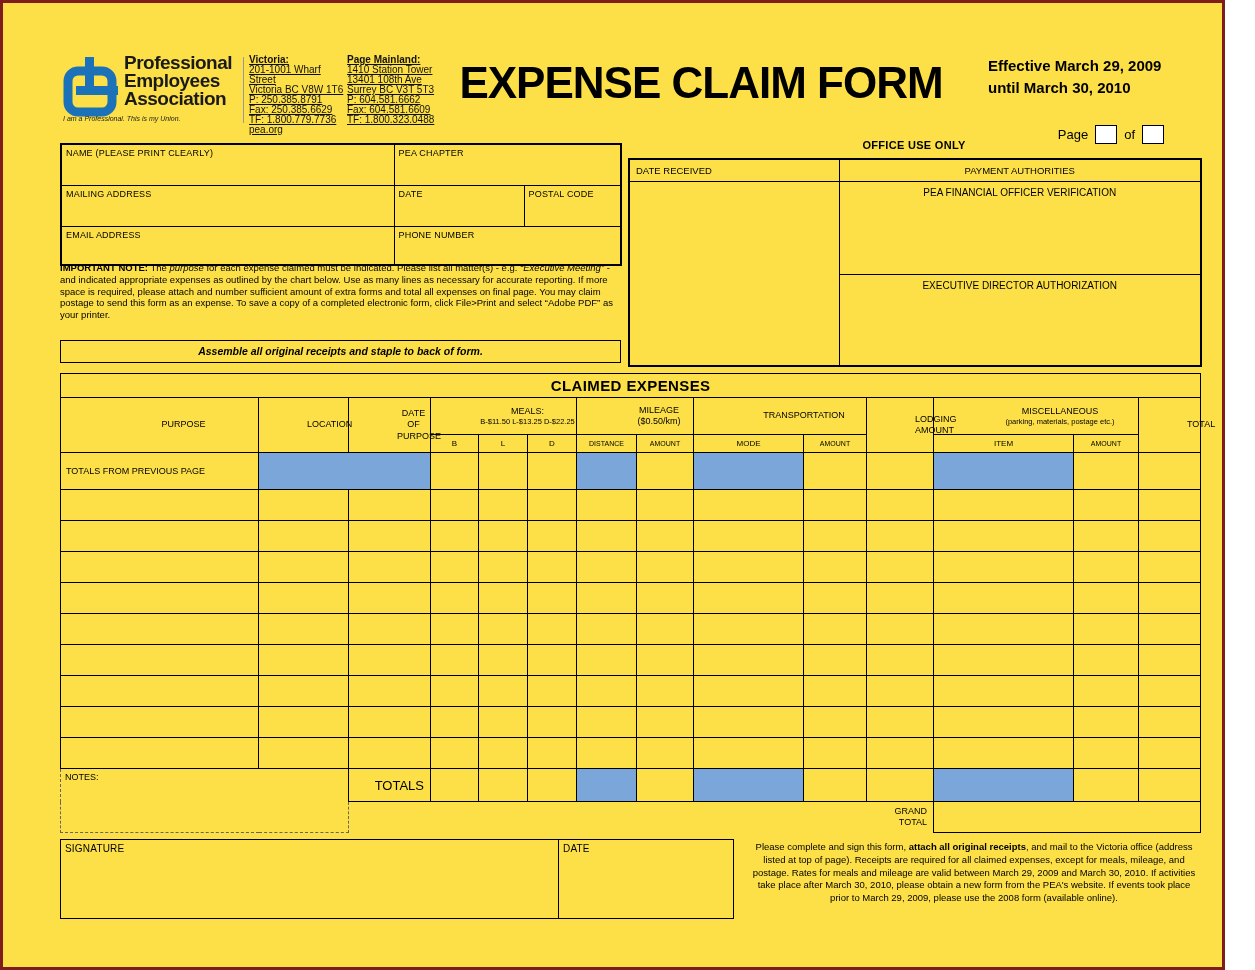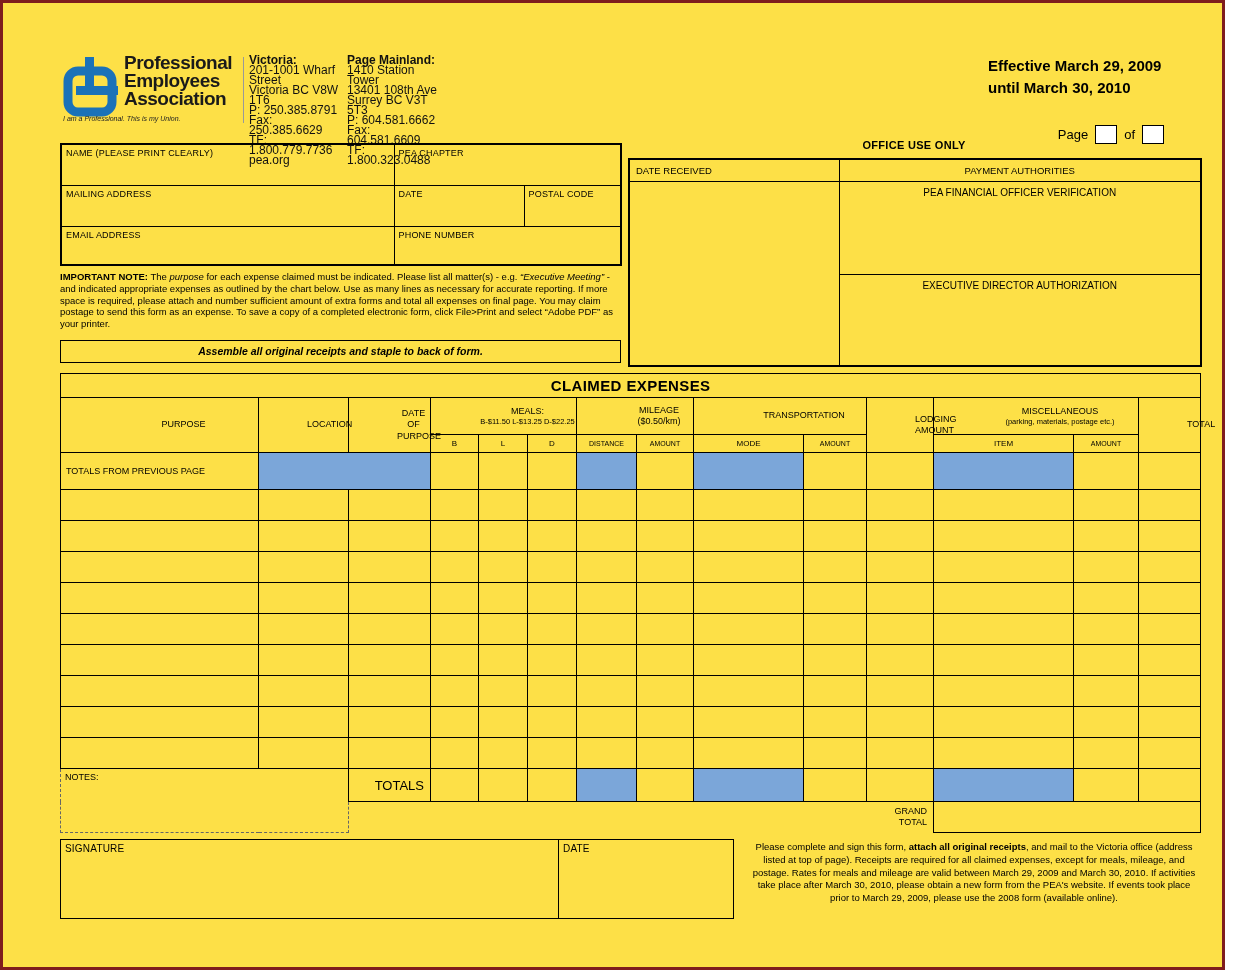--- a/index.html
+++ b/index.html
@@ -7,42 +7,42 @@
   body { font-family:"Liberation Sans","DejaVu Sans",sans-serif; color:#000; }
   .page { position:relative; width:1225px; height:970px; background:#fde047; border:3px solid #7f1d1d; overflow:hidden; }
 
   
   .logo { position:absolute; left:57px; top:54px; width:60px; height:62px; }
   .logo svg .lb { fill:var(--logo-blue,#1b72b8); }
   .logo svg .lbs { fill:none; stroke:var(--logo-blue,#1b72b8); stroke-width:9; }
   .org-block { position:absolute; left:121px; top:51px; width:122px; font-weight:bold; font-size:19px; line-height:18px; letter-spacing:-0.5px; color:#1a1a1a; }
   .tagline { position:absolute; left:60px; top:112px; width:190px; font-style:italic; font-size:7px; color:#222; }
   .vline { position:absolute; left:240px; top:54px; height:66px; border-left:1px solid #999; }
-  .addr { position:absolute; top:52px; font-size:12px; line-height:10px; color:#111; }
+  .addr { position:absolute; top:52px; font-size:10px; line-height:10px; color:#111;text-decoration:underline; }
   .addr .addr-label { font-weight:bold; }
   .addr-victoria { left:246px; width:95px; }
   .addr-lm { left:344px; width:100px; }
   .main-title { position:absolute; left:418px; top:57px; width:560px; text-align:center; font-size:44px; font-weight:bold; letter-spacing:-1px; line-height:1.05; }
   .effective { position:absolute; left:985px; top:52px; width:212px; text-align:left; font-weight:bold; font-size:15px; line-height:1.45; }
   .page-of { position:absolute; top:122px; right:58px; display:flex; align-items:center; gap:7px; font-size:13px; }
   .pbox { display:inline-block; width:22px; height:19px; border:1px solid #000; background:#fff; }
 
   
   table { border-collapse:collapse; table-layout:fixed; }
   td { border:1px solid #000; vertical-align:top; }
   .fl { display:block; font-size:9px; padding:3px 0 0 4px; letter-spacing:0.2px; }
 
   
   .contact-table { position:absolute; left:57px; top:140px; width:560px; border:2px solid #000; }
   .contact-table tr.r1 td { height:41px; }
   .contact-table tr.r2 td { height:41px; }
   .contact-table tr.r3 td { height:39px; }
 
   
-  .note { position:absolute; left:57px; top:268px; width:561px; font-size:9.5px; line-height:1.24; }
+  .note { position:absolute; left:57px; top:259px; width:561px; font-size:9.5px; line-height:1.24; }
   .assemble { position:absolute; left:57px; top:337px; width:561px; height:23px; border:1px solid #000; text-align:center; font-weight:bold; font-style:italic; font-size:10.5px; line-height:21px; }
 
   
   .office-label { position:absolute; left:625px; top:136px; width:572px; text-align:center; font-weight:bold; font-size:11px; letter-spacing:0.3px; }
   .office-table { position:absolute; left:625px; top:155px; width:572px; border:2px solid #000; }
   .office-table td { font-size:9.5px;margin-top:8px; }
   .office-table tr.o-hdr td { height:22px; vertical-align:middle; padding-left:6px; }
   .office-table tr.o-hdr td.center { text-align:center; padding-left:0; }
   .office-table td.o-fin { height:93px; }
   .office-table td.o-exec { height:92px; }
@@ -109,20 +109,21 @@
   <div class="addr addr-lm">
     <div class="addr-label">Page Mainland:</div>
     <div>1410 Station Tower</div>
     <div>13401 108th Ave</div>
     <div>Surrey BC V3T 5T3</div>
     <div>P: 604.581.6662</div>
     <div>Fax: 604.581.6609</div>
     <div>TF: 1.800.323.0488</div>
   </div>
 
+  <div class="main-title">EXPENSE CLAIM FORM</div>
 
   <div class="effective">
     <div>Effective March 29, 2009</div>
     <div>until March 30, 2010</div>
   </div>
 
   <div class="page-of">
     <span>Page</span>
     <span class="pbox"></span>
     <span>of</span>

